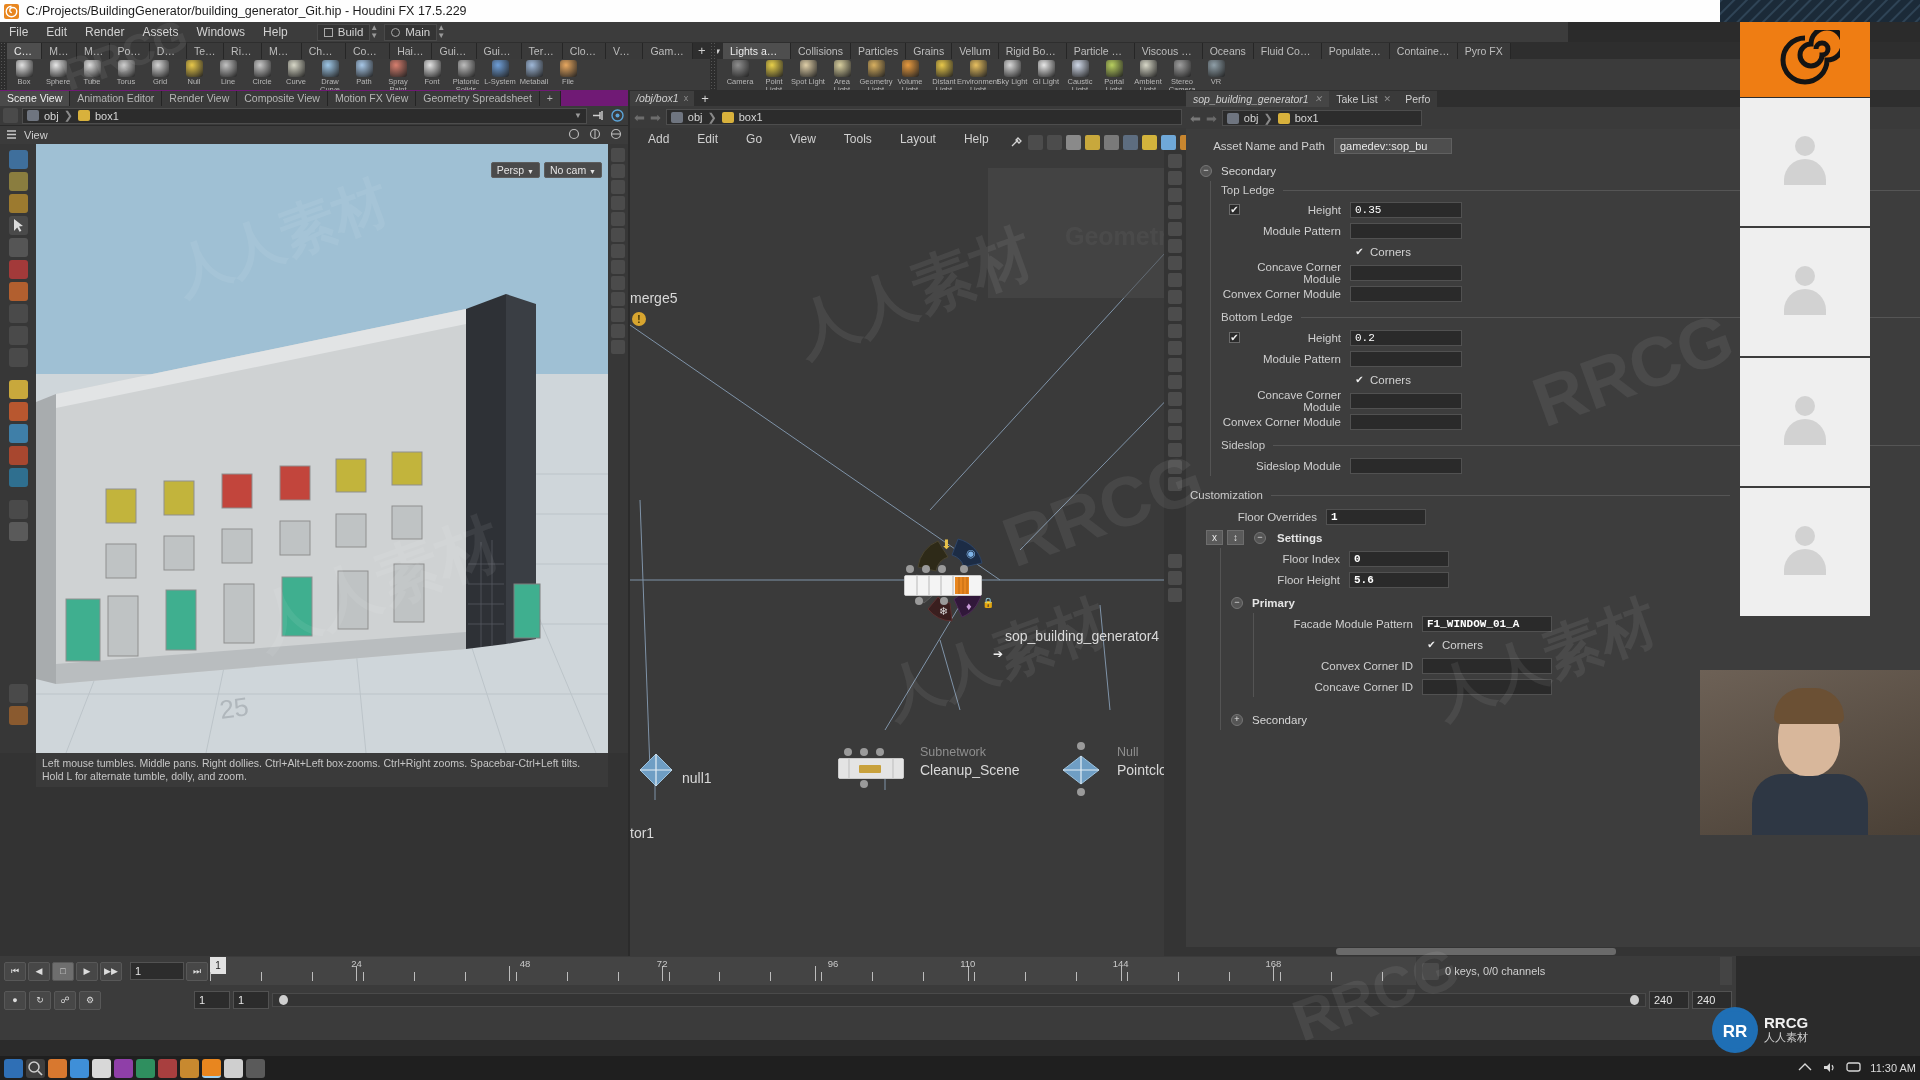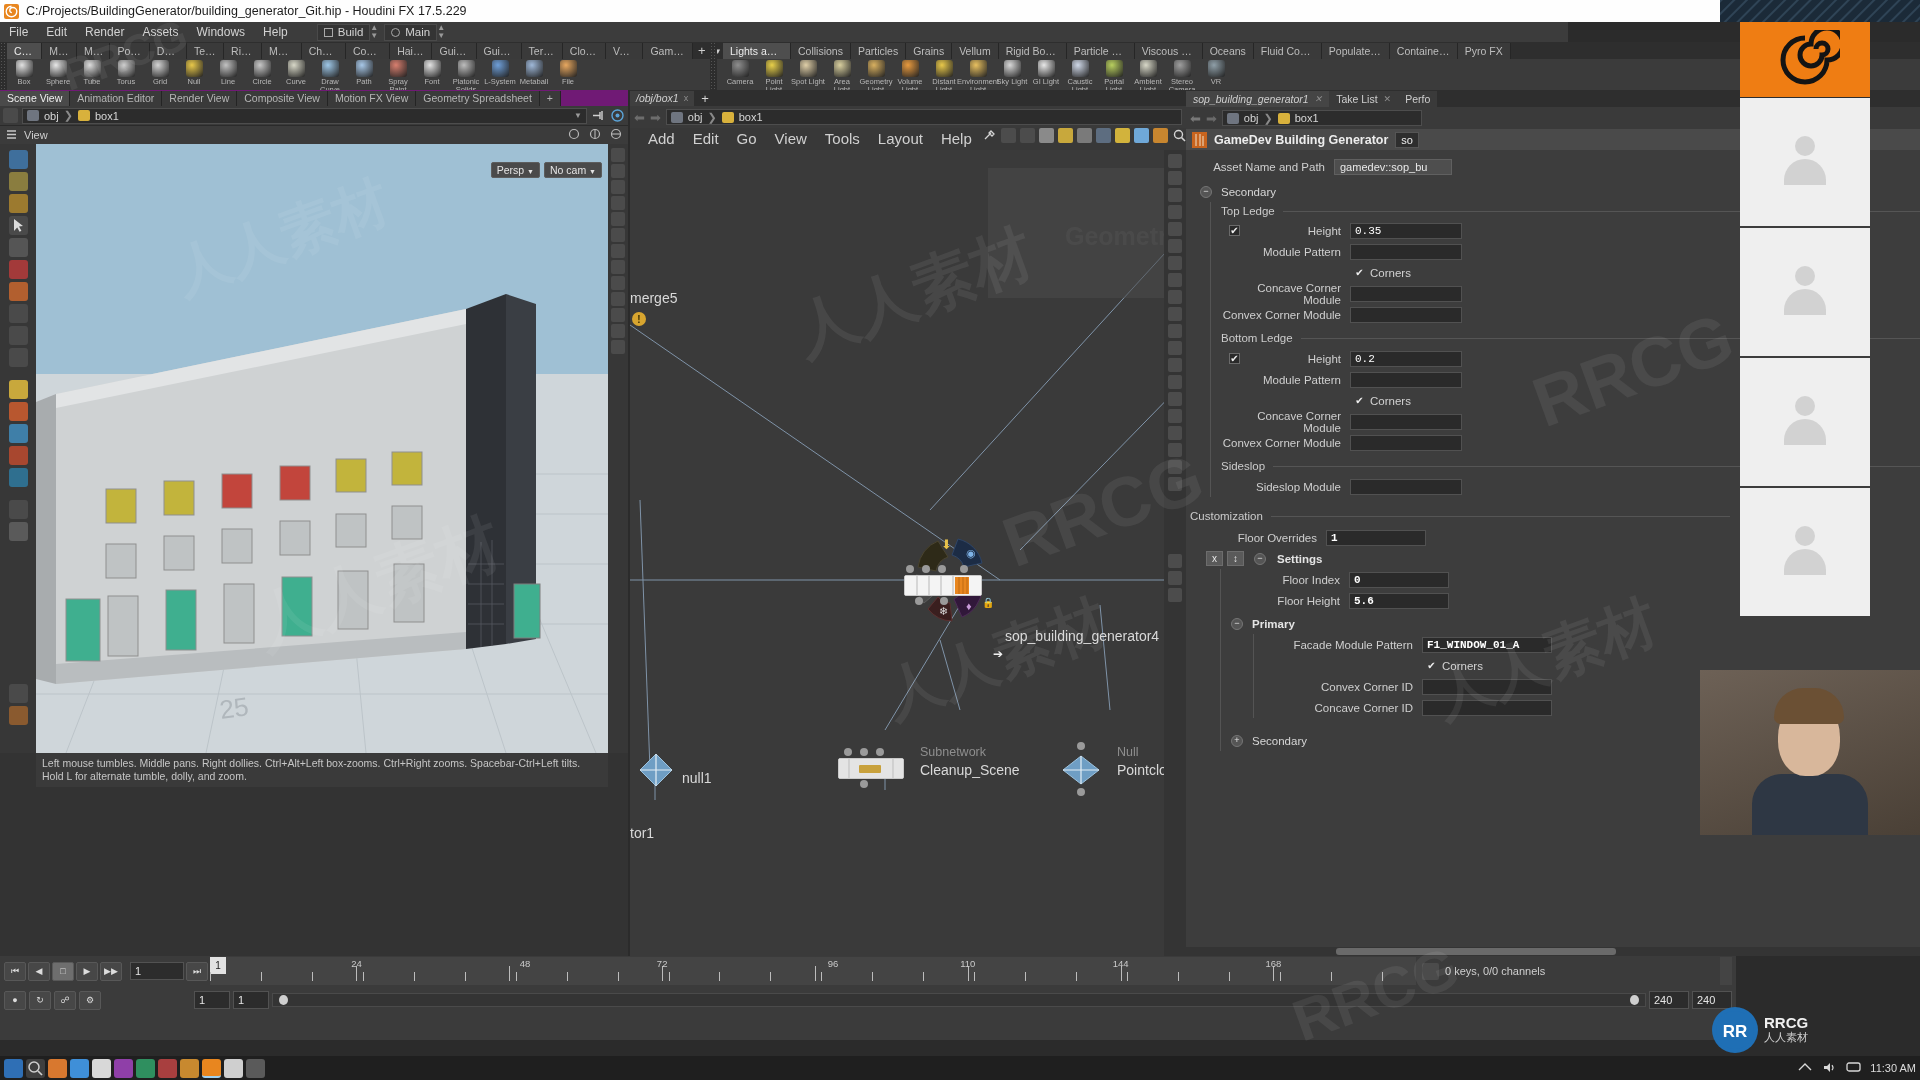--- a/index.html
+++ b/index.html
@@ -113,22 +113,22 @@
   }
 
   
   .net-col { position:absolute; left:630px; top:90px; width:556px; height:866px; background:#84cc16; }
   .net-tabrow { height:16px;background:#2e2e2e;display:flex;align-items:center; }
   .net-tab { font-size:10.5px;background:#3f3f3f;color:#d0d0d0;padding:0 6px;height:15px;
              line-height:15px;font-style:italic;display:flex;align-items:center;gap:5px; }
   .net-tab .x { font-size:9px;color:#8c8c8c;font-style:normal; }
   .net-plus { color:#d5d5d5;font-size:13px;padding:0 7px; }
   .net-pathbar { height:22px;background:#3a3a3a;display:flex;align-items:center;gap:5px;padding:0 4px; }
-  .net-menu { height:22px;background:#383838;display:flex;align-items:flex-start;
-              font-size:15px;color:#d0d0d0;gap:2px;padding-left:10px; }
+  .net-menu { height:22px;background:#383838;display:flex;align-items:flex-end;
+              font-size:12px;color:#d0d0d0;gap:12px;padding-left:10px; }
   .net-menu .m { padding:0 8px;line-height:22px; }
   .net-icons { margin-left:auto;display:flex;gap:4px;padding-right:4px; }
   .net-icons .ni { width:15px;height:15px;border-radius:2px; }
   .net-canvas { position:relative;width:556px;height:initial;background:#3a3a3a;overflow:hidden; }
   .net-side { position:absolute;right:0;top:0;width:22px;height:100%;background:#343434;
               display:flex;flex-direction:column;align-items:center;gap:3px;padding-top:4px; }
   .net-side .s { width:14px;height:14px;border-radius:2px;background:#4c4c4c;flex:none; }
 
   .node-label { position:absolute;font-size:14px;color:#d9d9d9;white-space:nowrap; }
   .node-label.dim { color:#8e8e8e;font-size:12.5px; }
@@ -802,32 +802,20 @@
       <span style="color:#6a6a6a;font-size:13px">➡</span>
       <div class="pathfield" style="max-width:200px">
         <span class="crumb-ic" style="background:#6f7580"></span>
         <span>obj</span>
         <span style="color:#8a8a8a">❯</span>
         <span class="crumb-ic" style="background:#d8b13c"></span>
         <span>box1</span>
       </div>
     </div>
 
-    <div class="param-title">
-      <span class="tico">
-        <svg width="15" height="16" viewBox="0 0 15 16">
-            <rect width="15" height="16" fill="#c8641e"></rect>
-            <g stroke="#f0e0c8" stroke-width="1">
-              <path d="M4 2v12M8 2v12M11 4v10"></path>
-            </g>
-          </svg>
-      </span>
-      <span>GameDev Building Generator</span>
-      <span style="background:#2e2e2e;border:1px solid #555;font-weight:normal;font-size:11px;padding:1px 5px">so</span>
-    </div>
 
     <div class="param-body">
 
       <div class="prow" style="margin-top:2px">
         <span class="plabel" style="width:148px">Asset Name and Path</span>
         <span class="pbtn-val" style="width:118px">gamedev::sop_bu</span>
       </div>
 
       <div class="prow" style="margin-top:4px;padding-left:14px">
         <span class="collapse">−</span>

